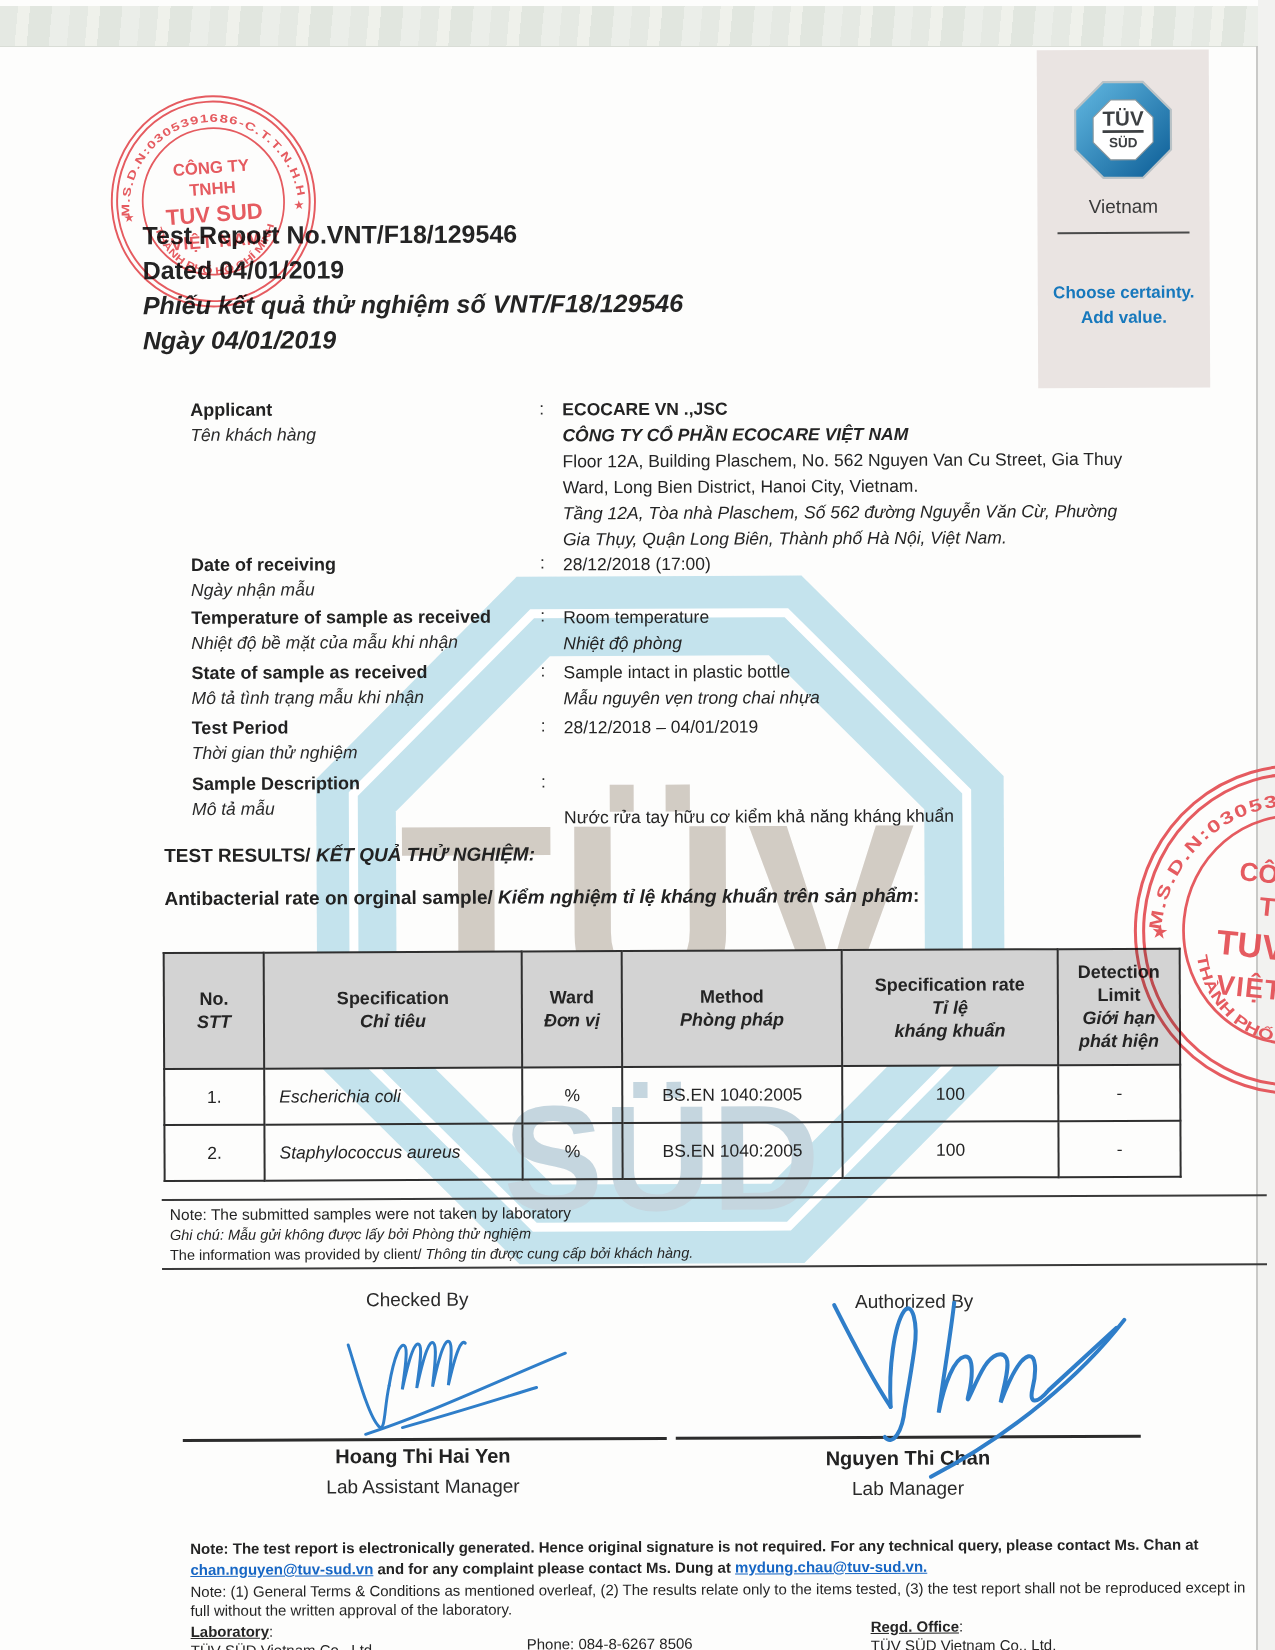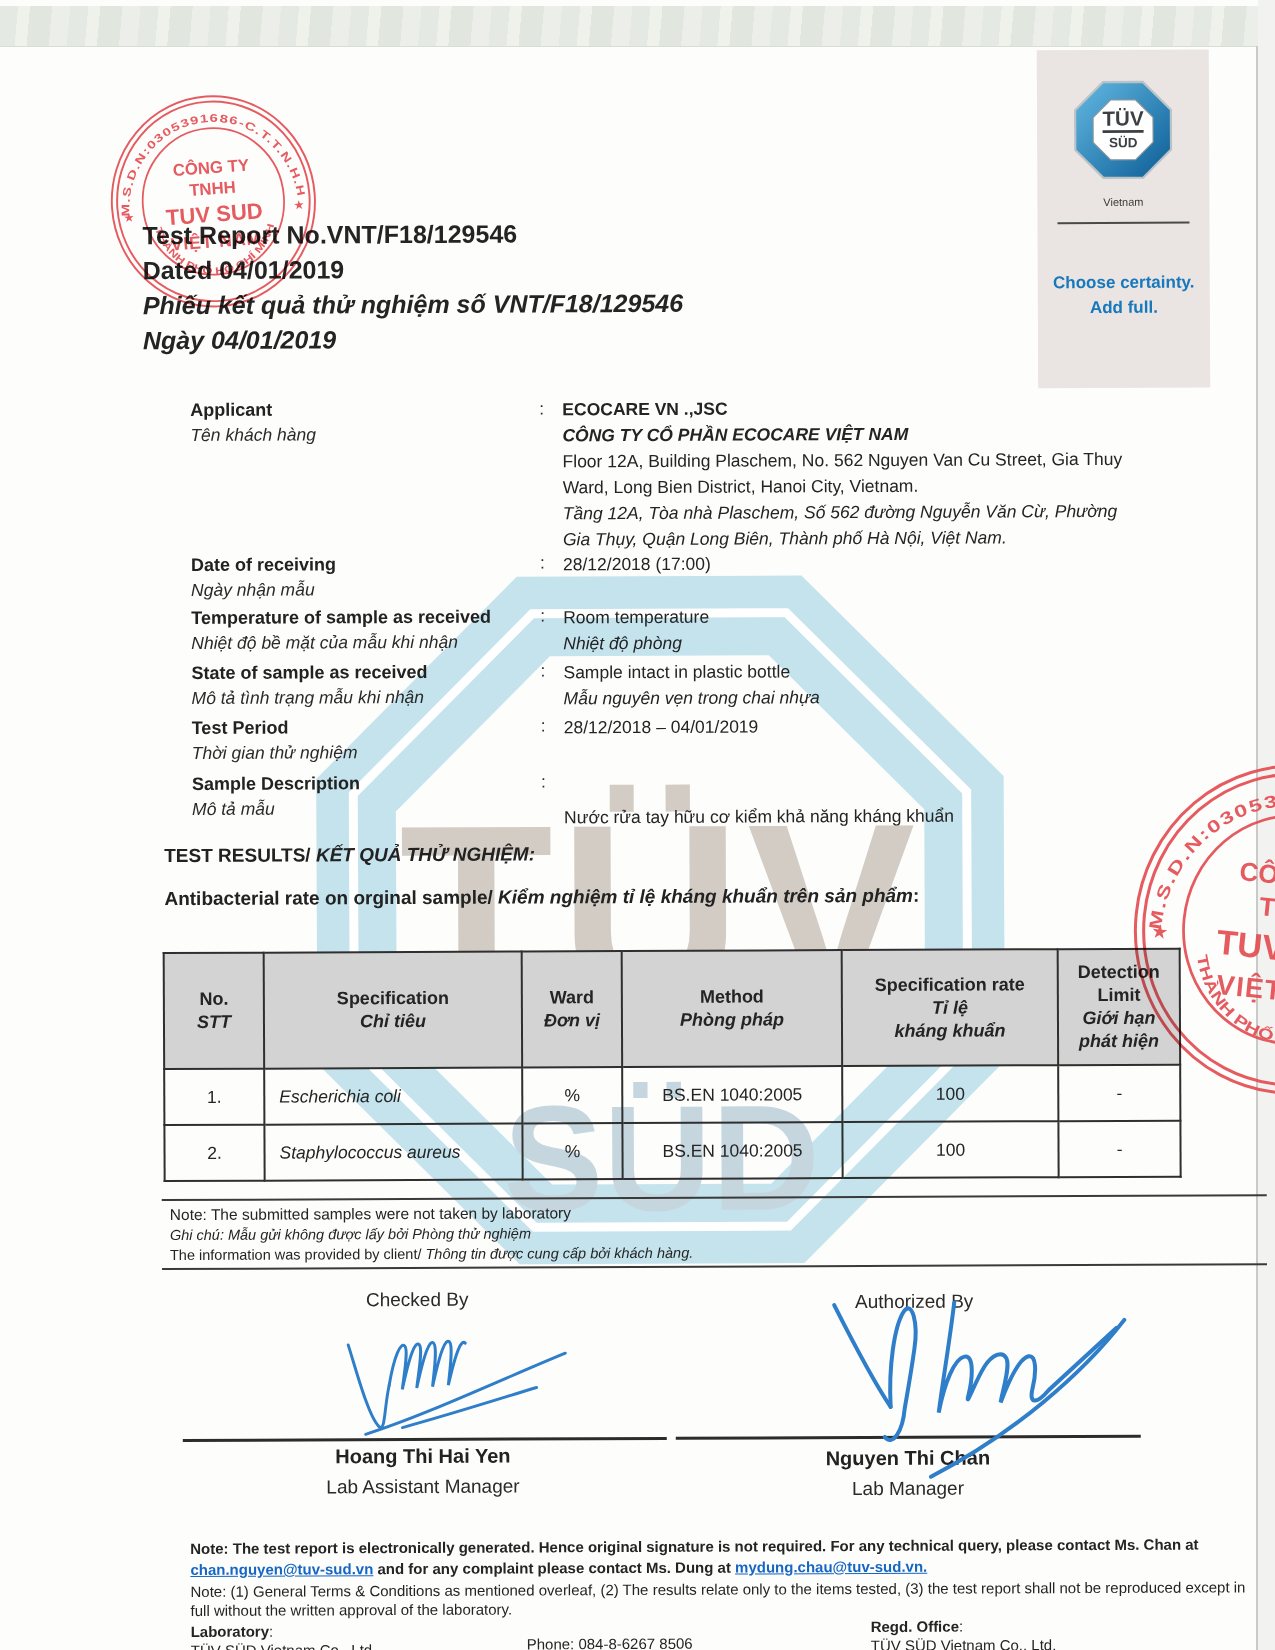--- a/index.html
+++ b/index.html
@@ -11,21 +11,21 @@
   
   .scan-strip{top:6px;left:0;right:0;height:40px;z-index:0;
     background:repeating-linear-gradient(95deg,#e3e7e1 0 18px,#eef0ea 18px 30px,#dfe4dc 30px 52px,#eaede7 52px 70px);
     border-bottom:1px solid #d6dad2;opacity:.9;}
   .scan-right-edge{top:0;bottom:0;right:0;width:17px;background:#f2f2f0;z-index:0;}
   .scan-right-line{top:46px;bottom:0;left:1256px;width:2px;background:#c9c9c7;z-index:0;}
 
   
   .brand-panel{left:1040px;top:52px;width:172px;height:338px;background:#eae4e2;z-index:2;text-align:center;}
   .brand-panel svg{display:block;margin:26px auto 0;}
-  .brand-country{margin-top:12px;font-size:11px;color:#3a3a3a;}
+  .brand-country{margin-top:12px;font-size:19px;color:#3a3a3a;}
   .brand-divider{width:132px;margin:14px auto 0;border:0;border-top:2px solid #4a4a4a;}
   .brand-tagline{margin-top:46px;font-size:17px;font-weight:bold;color:#1778bc;line-height:25px;}
 
   
   .watermark{left:278px;top:538px;width:764px;height:764px;z-index:1;opacity:.82;}
 
   
   .seal{z-index:6;mix-blend-mode:multiply;opacity:.92;}
   .seal text{font-family:"Liberation Sans",sans-serif;}
 
@@ -68,21 +68,21 @@
   .sig-svg{z-index:5;}
   .sig-line{z-index:3;border-top:3px solid #2c2c2c;}
   .sig-name{z-index:3;width:380px;text-align:center;font-size:20px;font-weight:bold;color:#222;}
   .sig-role{z-index:3;width:380px;text-align:center;font-size:19px;color:#2a2a2a;}
 
   
   .foot-note1{left:187px;top:1536px;width:1078px;z-index:3;font-size:15px;font-weight:bold;line-height:21px;color:#242424;}
   .foot-note1 a{color:#1666c4;}
   .foot-note2{left:187px;top:1580px;width:1078px;z-index:3;font-size:15px;line-height:19px;color:#242424;}
   .foot-col{z-index:3;font-size:15px;line-height:19px;color:#242424;}
-  .foot-col .lab{font-weight:bold;}
+  .foot-col .lab{font-weight:bold;text-decoration:underline;}
 </style>
 </head>
 <body>
 
 <div class="page">
 
   <div class="abs scan-strip"></div>
   <div class="abs scan-right-edge"></div>
   <div class="abs scan-right-line"></div>
 
@@ -108,21 +108,21 @@
         <polygon points="94.3,68.4 68.4,94.3 31.6,94.3 5.7,68.4 5.7,31.6 31.6,5.7 68.4,5.7 94.3,31.6" fill="url(#lg)" stroke="#b9c2c6" stroke-width="2"></polygon>
         <polygon points="77.7,61.5 61.5,77.7 38.5,77.7 22.3,61.5 22.3,38.5 38.5,22.3 61.5,22.3 77.7,38.5" fill="#ffffff" stroke="#8e989c" stroke-width="1"></polygon>
         <text x="50" y="46" text-anchor="middle" font-family="Liberation Sans,sans-serif" font-weight="bold" font-size="19" fill="#3d4043">TÜV</text>
         <line x1="31" y1="51.5" x2="69" y2="51.5" stroke="#3d4043" stroke-width="2.4"></line>
         <text x="50" y="66" text-anchor="middle" font-family="Liberation Sans,sans-serif" font-weight="bold" font-size="12.5" fill="#3d4043">SÜD</text>
       </svg>
       <div class="brand-country">Vietnam</div>
       <hr class="brand-divider">
       <div class="brand-tagline">
         <div>Choose certainty.</div>
-        <div>Add full.</div>
+        <div>Add value.</div>
       </div>
     </div>
 
     <svg class="abs seal" style="left:110px;top:90px;transform:rotate(-4deg);" width="212" height="219" viewBox="0 0 240 248">
       <defs>
         <path id="s1top" d="M 24,134 A 96,100 0 0 1 216,134"></path>
         <path id="s1bot" d="M 52,150 A 70,74 0 0 0 188,150"></path>
       </defs>
       <ellipse cx="120" cy="124" rx="115" ry="119" fill="none" stroke="#e34d52" stroke-width="2.2"></ellipse>
       <ellipse cx="120" cy="124" rx="109" ry="113" fill="none" stroke="#e34d52" stroke-width="2.2"></ellipse>

